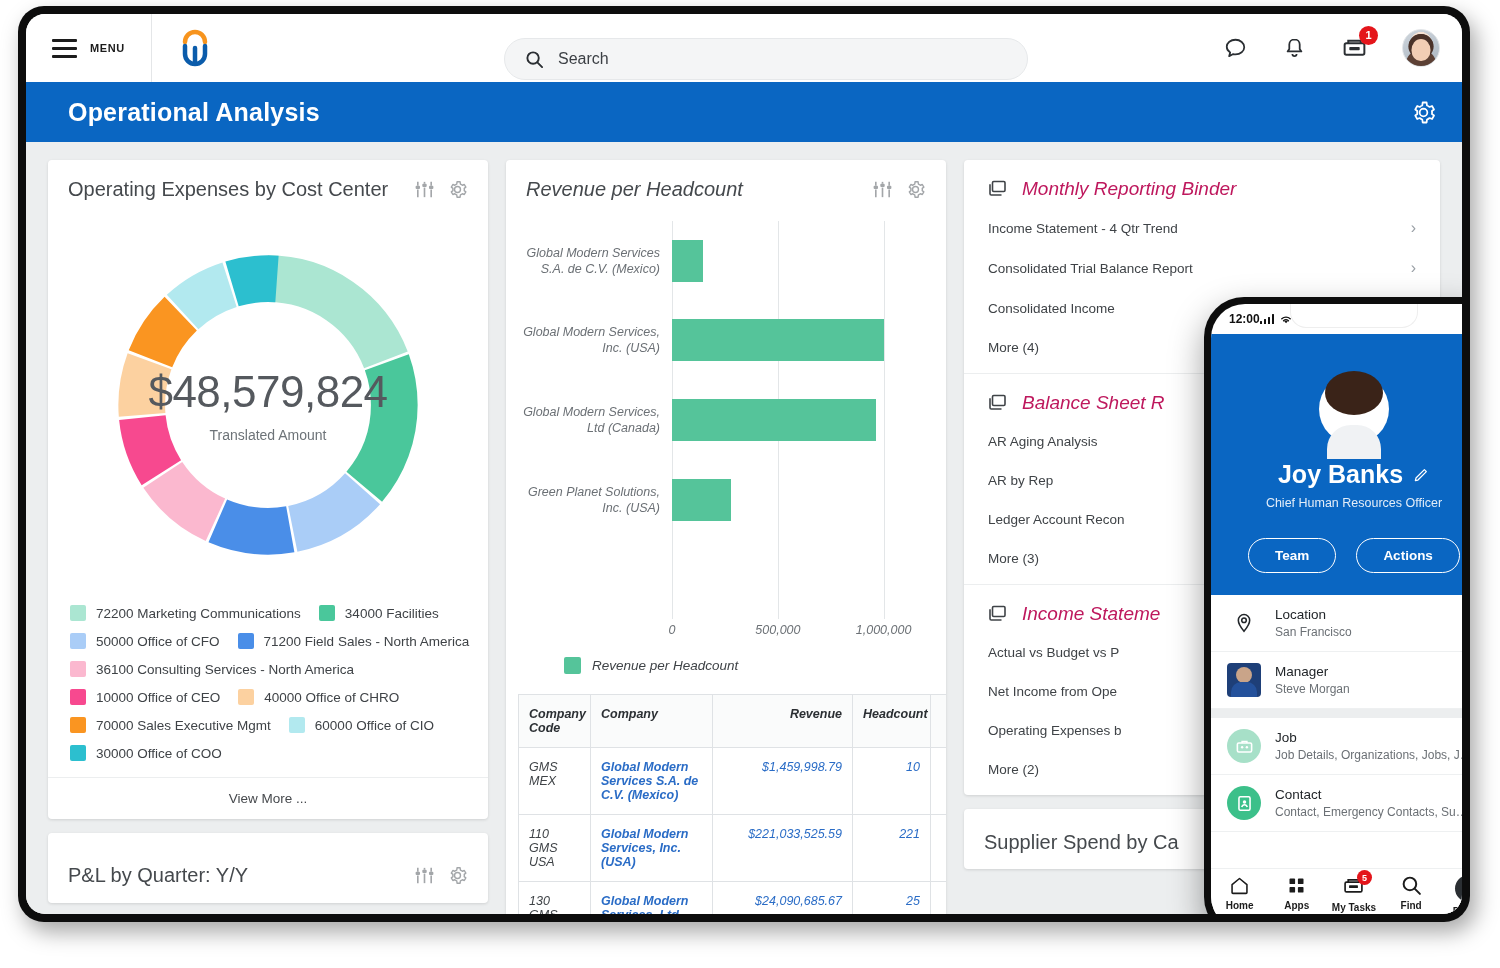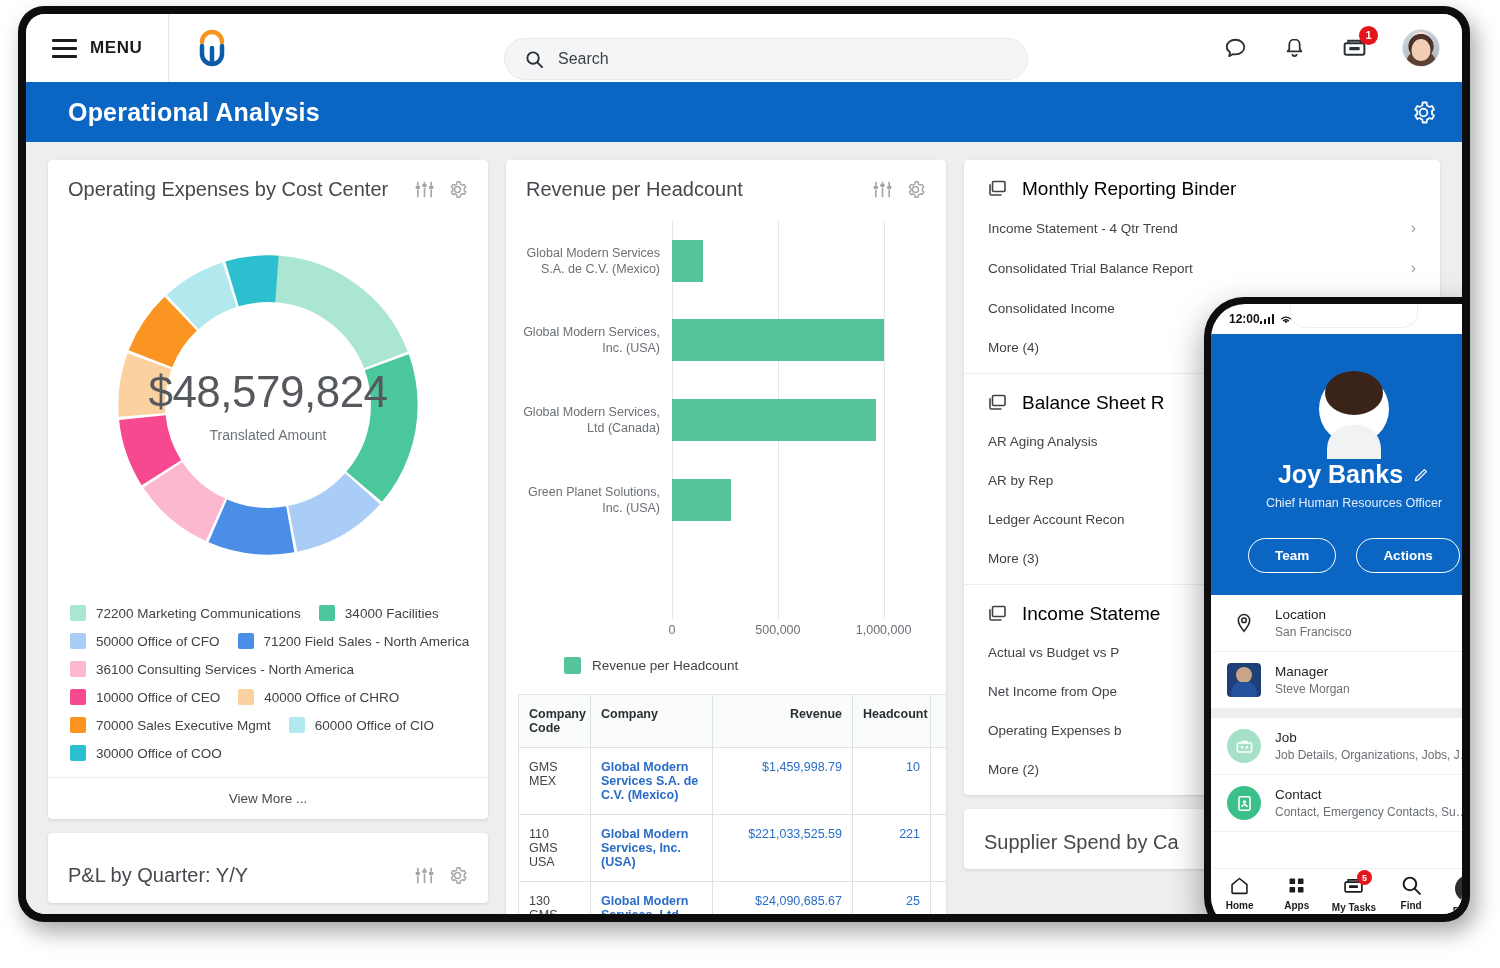--- a/index.html
+++ b/index.html
@@ -37,21 +37,21 @@
     position: relative;
   }
   .menu-btn {
     display: flex; align-items: center; gap: 13px;
     padding: 0 26px 0 26px;
     height: 100%;
     cursor: pointer;
   }
   .hamburger { display: flex; flex-direction: column; gap: 5px; }
   .hamburger i { display: block; width: 25px; height: 3px; background: #1c1c1c; border-radius: 1px; }
-  .menu-label { font-size: 17px; font-weight: 700; letter-spacing: .6px; color: #1c1c1c; }
+  .menu-label { font-size: 11px; font-weight: 700; letter-spacing: .6px; color: #1c1c1c; }
   .vdiv { width: 1px; height: 68px; background: #e4e6e8; }
   .wd-logo { width: 86px; display: flex; align-items: center; justify-content: center; }
 
   #searchwrap { position: absolute; left: 478px; top: 24px; width: 524px; }
   #searchbox {
     display: flex; align-items: center; gap: 14px;
     height: 42px; border-radius: 21px;
     background: #f4f5f6; border: 1px solid #e6e8ea;
     padding: 0 20px;
     cursor: text;
@@ -107,21 +107,21 @@
 
   
   #body {
     position: absolute; left: 0; right: 0; top: 128px; bottom: 0;
     padding: 18px 22px 0 22px;
     display: flex; gap: 18px;
     background: #eceeef;
   }
   .col { display: flex; flex-direction: column; gap: 14px; }
   .col-a { width: 440px; }
-  .col-b { width: 440px; }
+  .col-b { width: 440px; font-style: italic; }
   .col-c { flex: 1; }
 
   .card {
     background: #fff;
     border-radius: 4px;
     box-shadow: 0 1px 3px rgba(0,0,0,.12);
   }
   .card-head {
     display: flex; align-items: center; justify-content: space-between;
     padding: 18px 20px 6px 20px;
@@ -188,21 +188,21 @@
   th.num, td.num { text-align: right; }
   td.code { color: #3f4347; }
   td a { color: #2a6cc6; font-weight: 700; text-decoration: none; cursor: pointer; }
   td.num.link { color: #2a6cc6; }
   col.c1 { width: 72px; } col.c2 { width: 122px; }
   col.c3 { width: 140px; } col.c4 { width: 78px; } col.c5 { width: 40px; }
 
   
   .binder { padding: 18px 22px 16px 22px; }
   .binder-head { display: flex; align-items: center; gap: 14px; margin-bottom: 8px; }
-  .binder-title { font-size: 19px; color: #000000; }
+  .binder-title { font-size: 19px; color: #be185d; font-style: italic; }
   .binder-row {
     display: flex; align-items: center; justify-content: space-between;
     padding: 12px 2px 12px 2px;
     font-size: 13.5px; color: #3f4347; cursor: pointer;
   }
   .chev { color: #9aa0a6; font-size: 16px; line-height: 1; }
   .more { font-size: 13.5px; color: #3f4347; padding: 12px 2px 2px 2px; cursor: pointer; }
   .hrule { height: 1px; background: #eceeef; }
 
   

